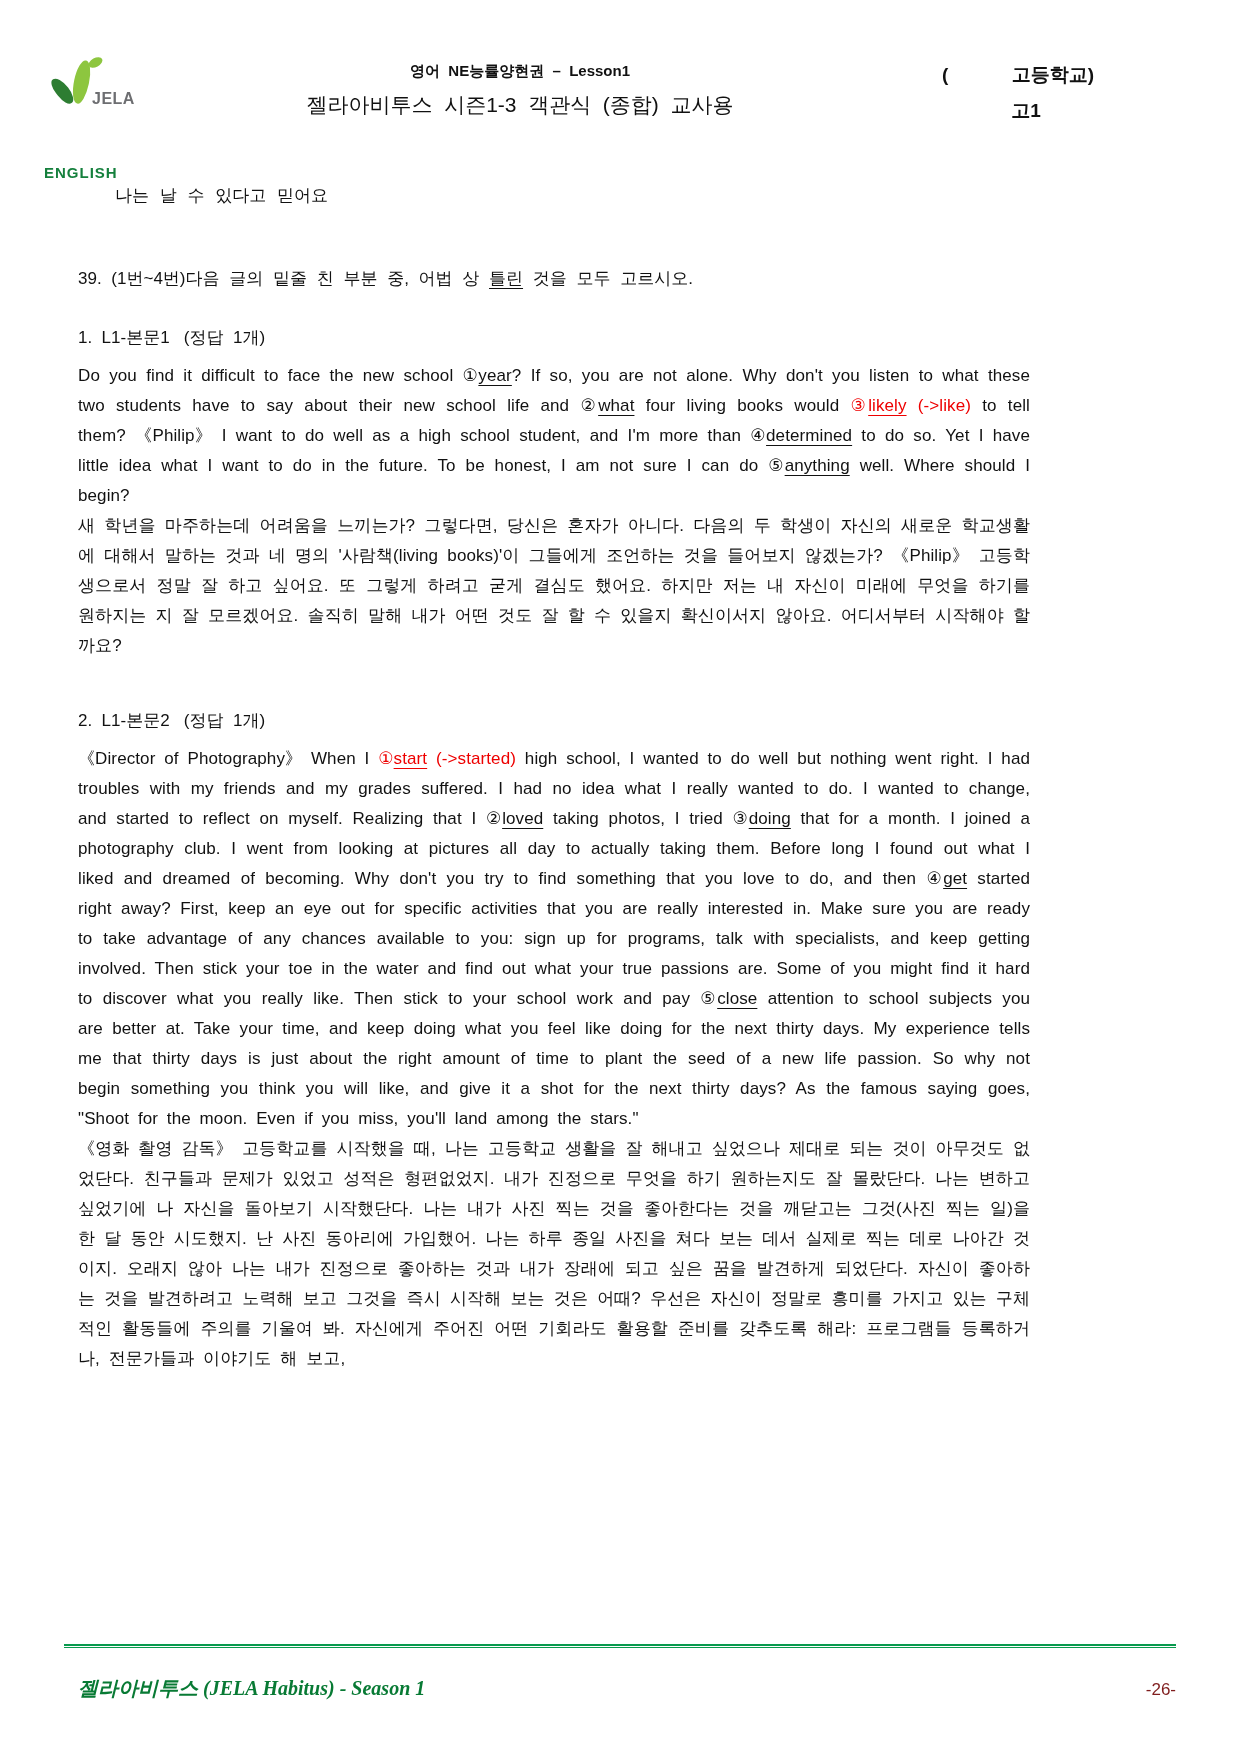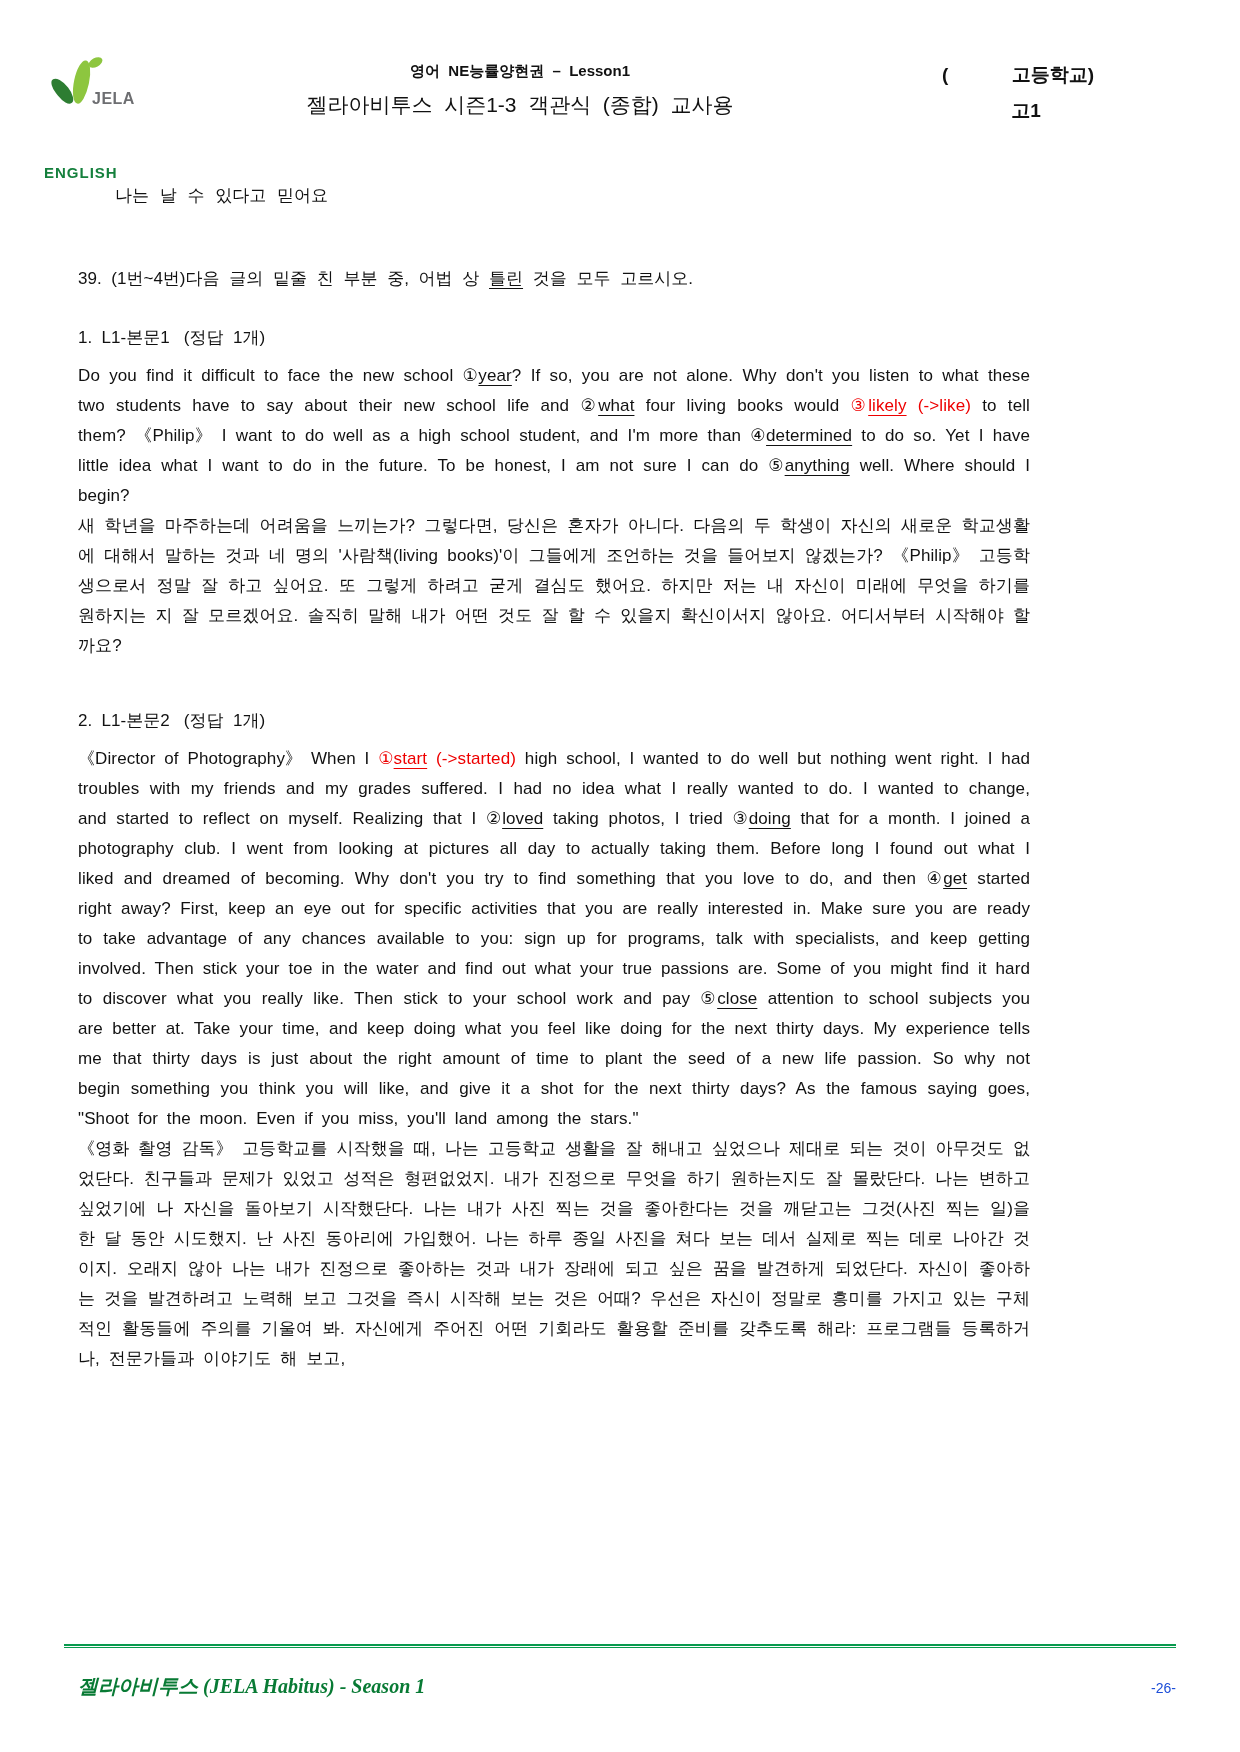--- a/index.html
+++ b/index.html
@@ -35,21 +35,21 @@
   .seg-n {}
   .seg-u { text-decoration:underline; text-underline-offset:4px; }
   .seg-r { color:#ee0000; }
   .seg-ru { color:#ee0000; text-decoration:underline; text-underline-offset:4px; }
 
   
   .footer { position:absolute; left:64px; top:1644px; width:1112px; }
   .footer-rule { height:4px; border-top:2px solid #089a4e; border-bottom:1px solid #089a4e; }
   .footer-row { display:flex; justify-content:space-between; align-items:baseline; margin-top:16px; padding-left:14px; }
   .footer-left { font-family:"Liberation Serif","DejaVu Serif",serif; font-style:italic; font-weight:bold; font-size:20px; color:#087a34; }
-  .footer-right { font-size:14px; color:#1d4ed8;margin-top:16px; }
+  .footer-right { font-size:17px; color:#7f1d1d;margin-top:16px; }
 </style>
 </head>
 <body>
 
 <div class="page">
 
   <div class="header">
     <div class="logo">
       <div class="logo-icon">
         <div class="leaf-dark"></div>

